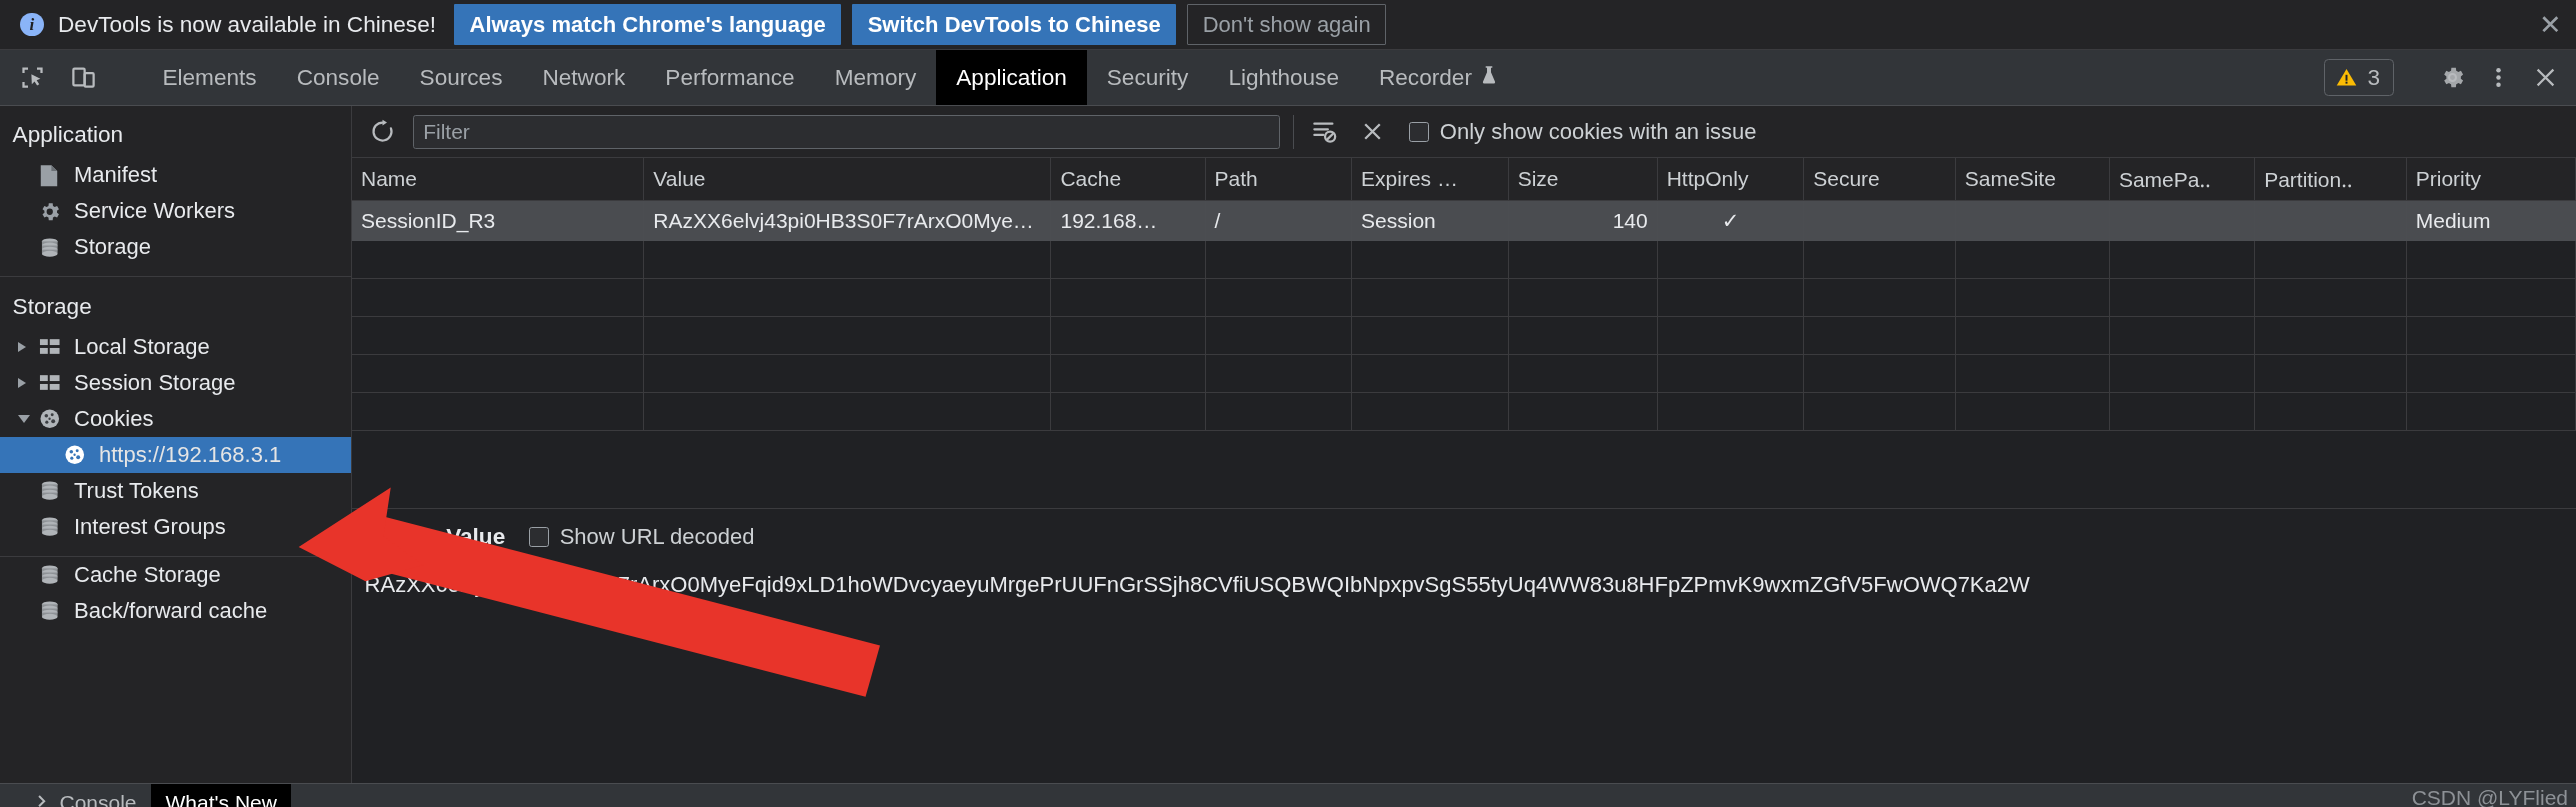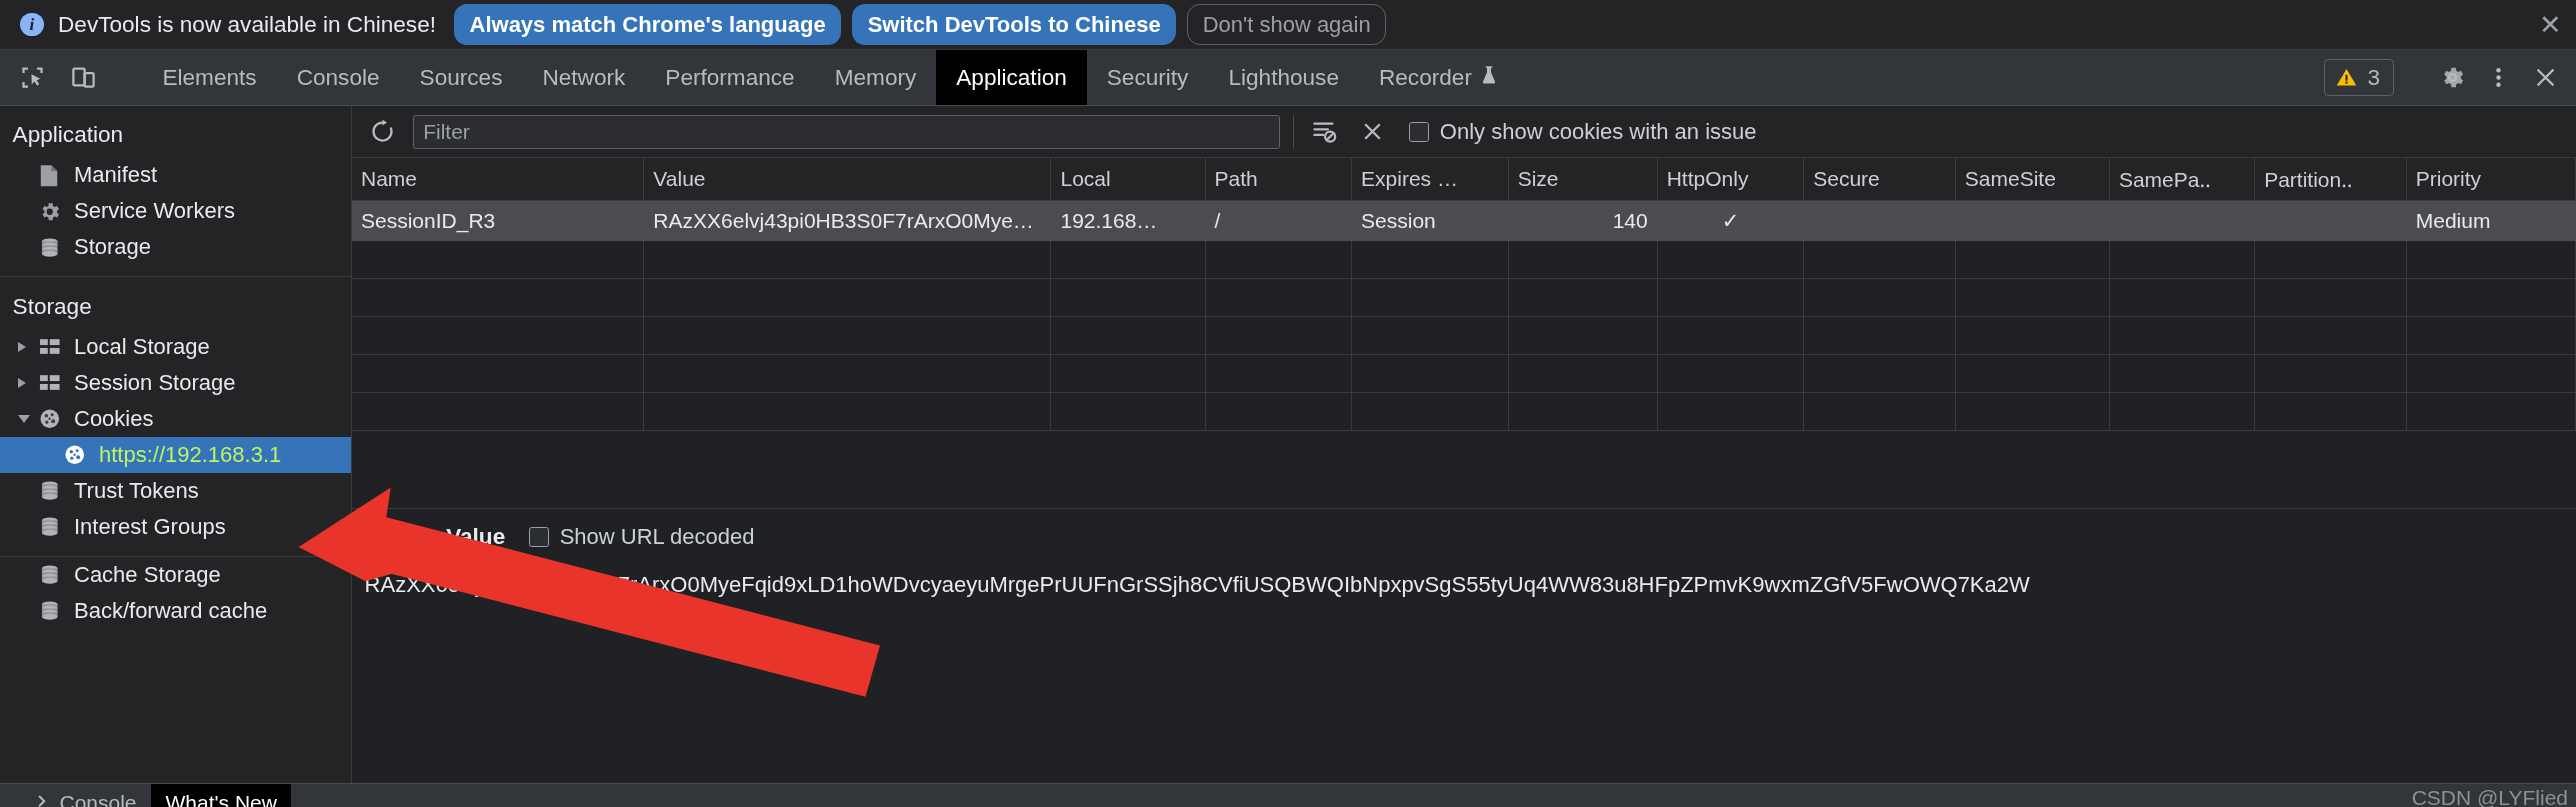--- a/index.html
+++ b/index.html
@@ -33,21 +33,21 @@
   .infobar-text {
     color: #e8eaed;
     font-size: 22.6px;
     margin-left: 14.5px;
     white-space: nowrap;
   }
   .infobar-btns { display: flex; align-items: center; gap: 11px; margin-left: 18px; }
   .ibtn {
     font-size: 22px;
     padding: 6.3px 14.5px;
-    border-radius: 13px;
+    border-radius: 1px;
     white-space: nowrap;
     cursor: pointer;
     border: 0.9px solid transparent;
   }
   .ibtn.primary { background: #3574b8; color: #ffffff; font-weight: bold; }
   .ibtn.ghost { background: transparent; color: #9aa0a6; border-color: #5f6368; }
   .infobar-close {
     position: absolute; right: 14.5px; top: 50%; transform: translateY(-50%);
     color: #9aa0a6; font-size: 27px; line-height: 1; cursor: pointer;
   }
@@ -128,21 +128,21 @@
     height: 36px;
     padding-left: 38px;
     cursor: pointer;
     color: #e8eaed;
     font-size: 22px;
     white-space: nowrap;
     position: relative;
   }
   .sb-item.lvl2 { padding-left: 63px; }
   .sb-item.selected { background: #3574b8; }
-  .sb-item.selected .sb-label { color: #bef264; }
+  .sb-item.selected .sb-label { color: #e5e5e5; }
   .sb-item .twisty {
     position: absolute; left: 18px; top: 50%; transform: translateY(-50%);
     width: 0; height: 0;
     border-left: 8.1px solid #9aa0a6;
     border-top: 5.4px solid transparent;
     border-bottom: 5.4px solid transparent;
   }
   .sb-item .twisty.open {
     border-left: 6.3px solid transparent;
     border-right: 6.3px solid transparent;
@@ -590,21 +590,21 @@
             <col style="width:121px">
             <col style="width:123px">
           <col style="width:116px">
             <col style="width:121px">
             <col style="width:135px">
         </colgroup>
         <thead>
           <tr>
             <th>Name</th>
             <th>Value</th>
-            <th>Local</th>
+            <th>Cache</th>
             <th>Path</th>
             <th>Expires …</th>
             <th>Size</th>
             <th>HttpOnly</th>
             <th>Secure</th>
             <th>SameSite</th>
             <th>SamePa‥</th>
             <th>Partition‥</th>
             <th>Priority</th>
           </tr>

